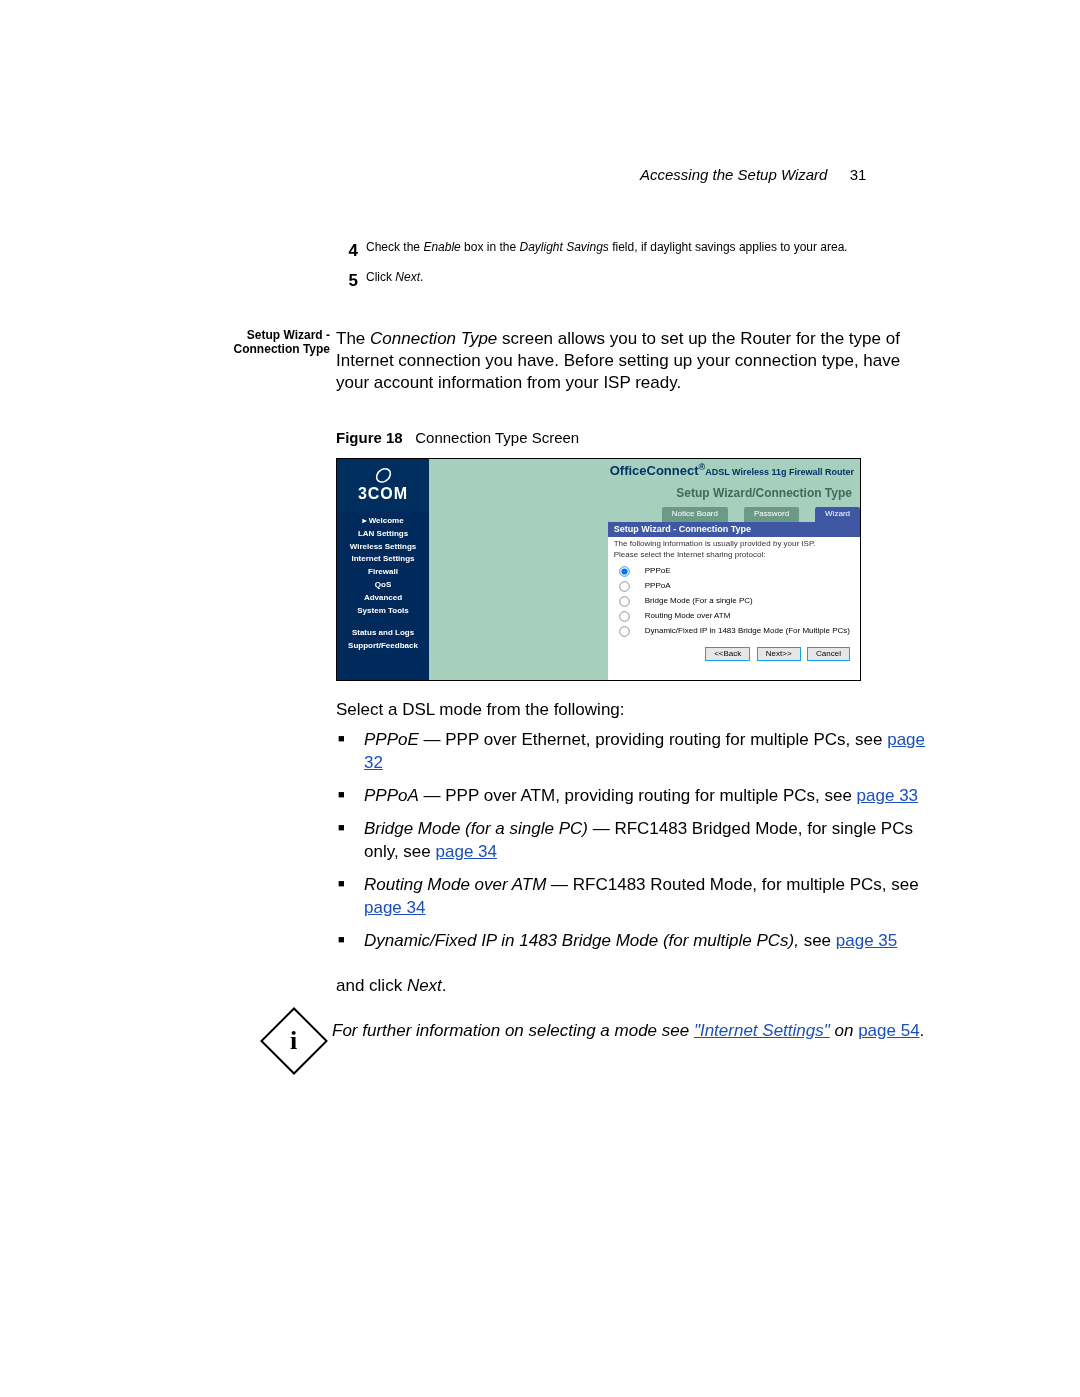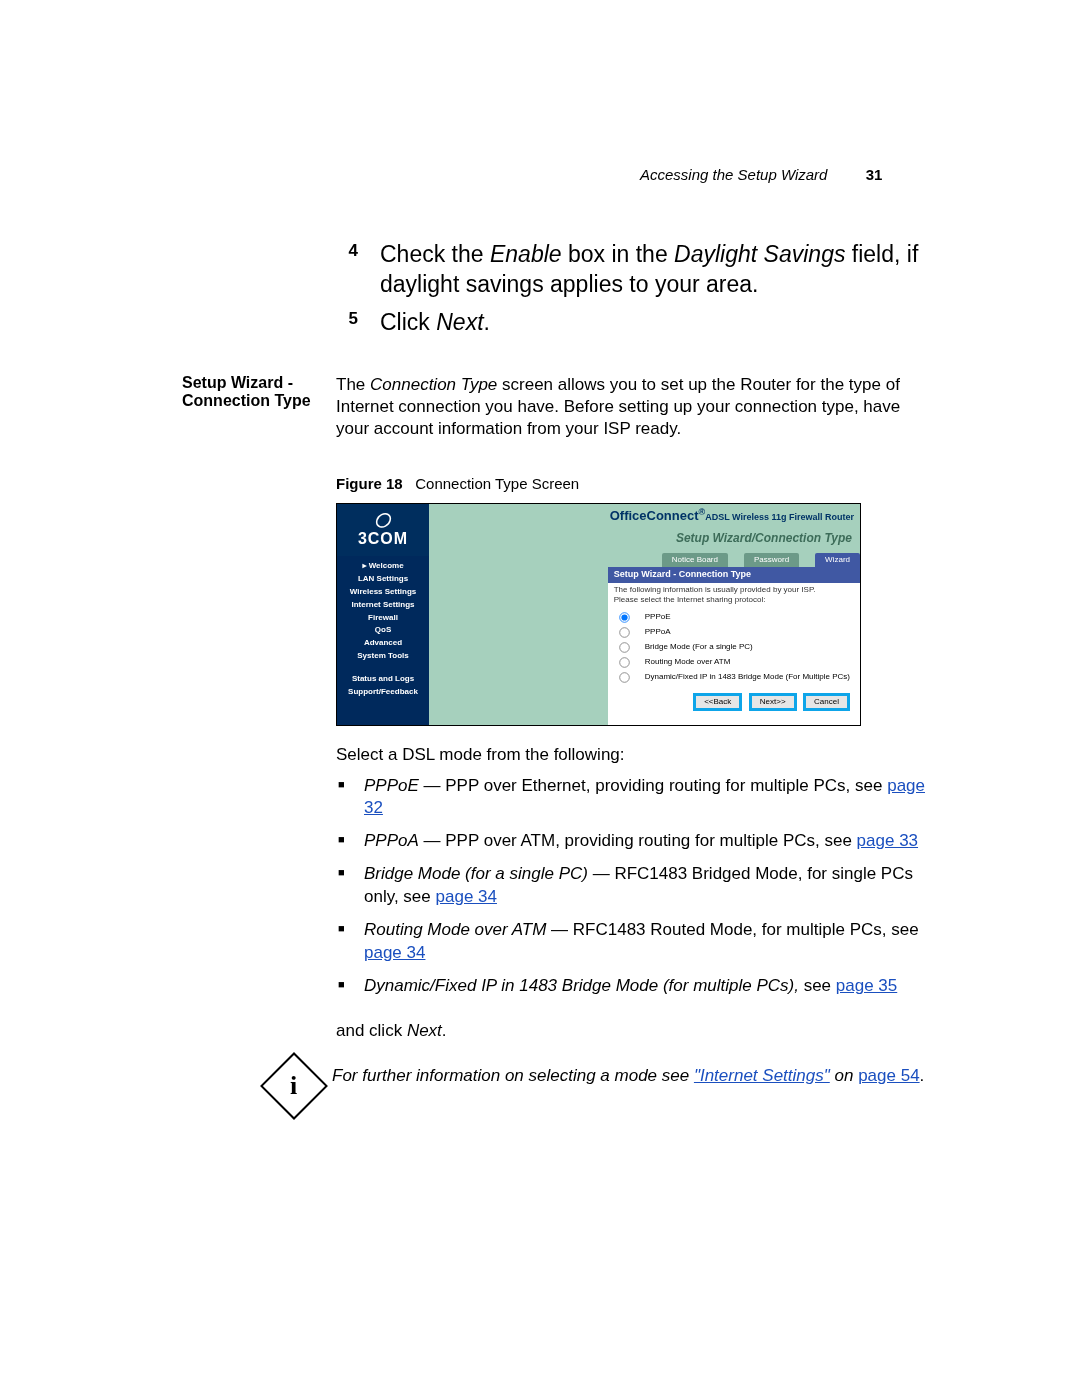--- a/index.html
+++ b/index.html
@@ -18,31 +18,31 @@
     padding-top: 162px;
   }
   .header-line {
     position: absolute;
     top: 166px;
     left: 640px;
     font-size: 15px;
     color: #000;
   }
   .header-line .italic { font-style: italic; }
-  .header-line .page-num { font-weight: bold; margin-left: 34px;}
+  .header-line .page-num { font-weight: normal; margin-left: 18px;}
   .row {
     display: flex;
     align-items: flex-start;
     margin-left: 182px;
     margin-right: 155px;
   }
   .left-col {
     width: 148px;
-    text-align: left;
-    font-size: 16px;
+    text-align: right;
+    font-size: 12px;
     font-weight: bold;
     padding-right: 0;
     flex-shrink: 0;
   }
   .right-col {
     flex: 1;
     font-size: 17px;
     line-height: 1.3;
     padding-left: 6px;
   }
@@ -54,22 +54,21 @@
   .step .num {
     width: 22px;
     text-align: right;
     font-weight: bold;
     font-size: 17px;
     flex-shrink: 0;
   }
   .step .body {
     flex: 1;
     padding-left: 8px;
-    font-size: 23px;
-    margin-left: 14px;
+    font-size: 12px;
   }
   .italic { font-style: italic; }
   .bold { font-weight: bold; }
   a.link { color: #1a4fbf; text-decoration: underline; cursor: pointer; }
   .figure-caption { font-size: 15px; margin-top: 34px; margin-bottom: 10px; }
   .figure-caption .fignum { font-weight: bold; }
 
   
   .fig-box {
     width: 523px;
@@ -118,21 +117,20 @@
     color: #003366;
     font-size: 13px;
   }
   .fig-brand-row .bold { font-weight: bold; }
   .fig-brand-row .small { font-size: 9px; font-weight: 600; }
   .fig-crumb {
     color: #3d6c59;
     font-size: 12px;
     font-weight: bold;
     padding: 2px 8px 4px 8px;
-    font-style: italic;
   }
   .fig-tabs { height:16px; padding-left:6px; display:flex; align-items:flex-end; gap:16px;}
   .tab {
     background:#6c9a88;
     color:#fff;
     font-size:8px;
     padding:2px 10px;
     border-radius:2px 2px 0 0;
   }
   .tab.active { background:#4058a3; }
@@ -149,21 +147,21 @@
     padding:2px 6px;
   }
   .fig-desc { font-size:8px; color:#333; padding:2px 6px; line-height:1.3;}
   .fig-opts { padding:2px 10px; }
   .fig-opt { display:flex; align-items:center; font-size:8px; color:#000; padding:1px 0; }
   .fig-opt input { margin:0 14px 0 0; transform:scale(0.8); }
   .fig-buttons { text-align:right; padding:6px 10px; }
   .fig-btn {
     font-size:8px;
     background:#e6e6e6;
-    border:3px solid #0ea5e9;
+    border:1px solid #0ea5e9;
     padding:1px 8px;
     margin-left:4px;
     display:inline-block;
   }
 
   .list-section { margin-top: 18px; }
   .bullet-list { list-style: none; padding:0; margin:8px 0 0 0; }
   .bullet-list li {
     position: relative;
     padding-left: 28px;

